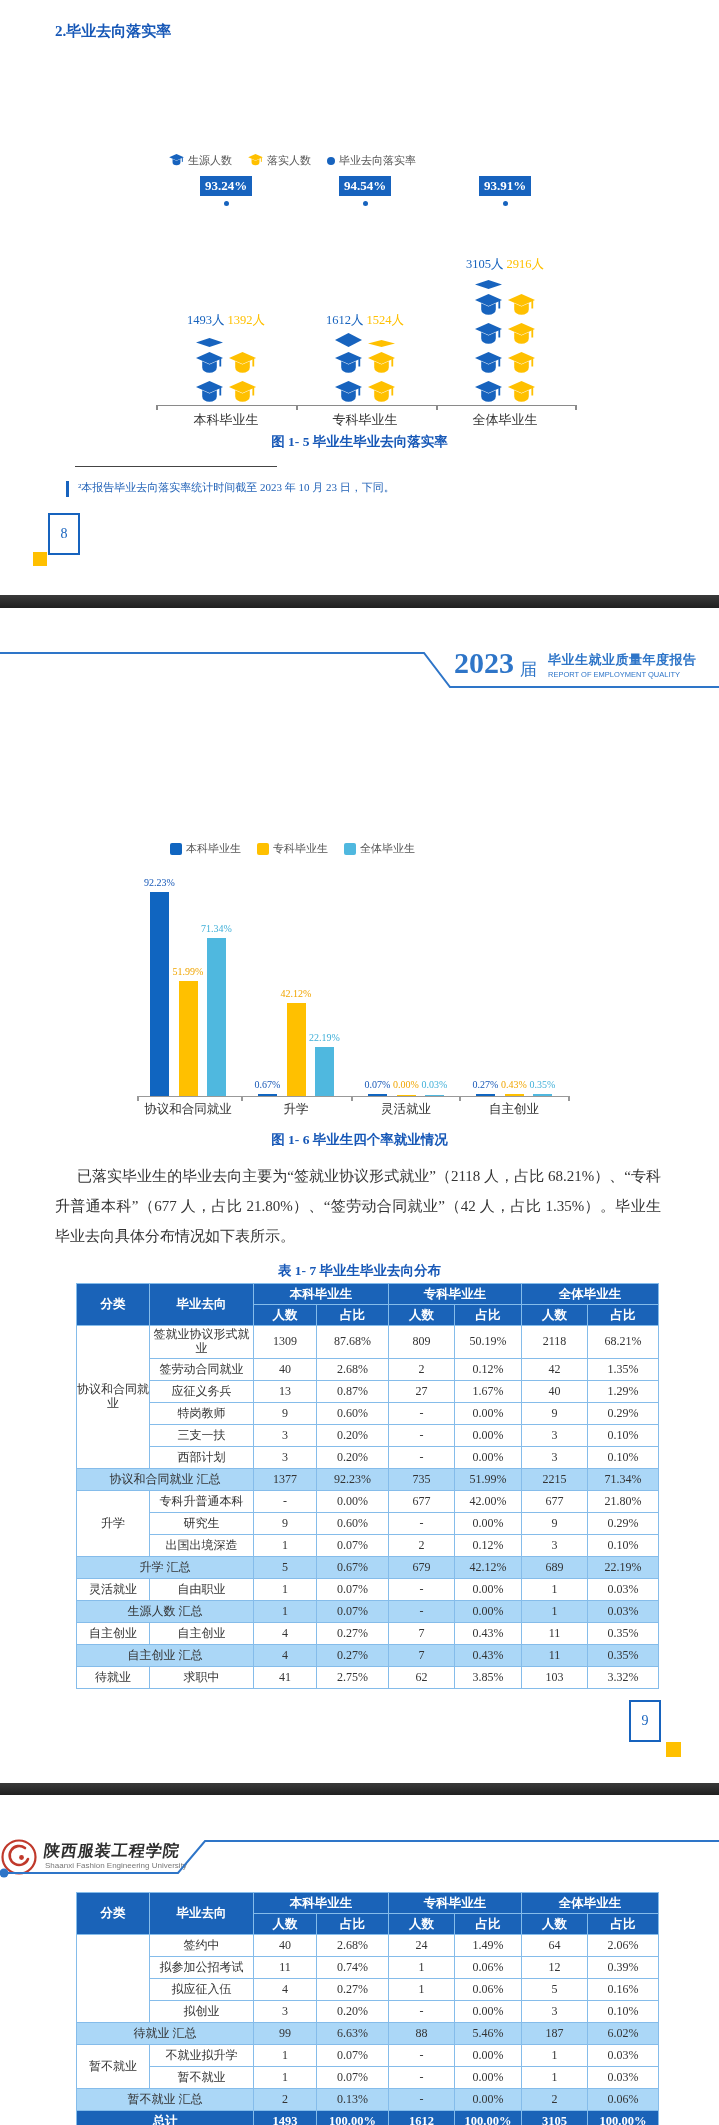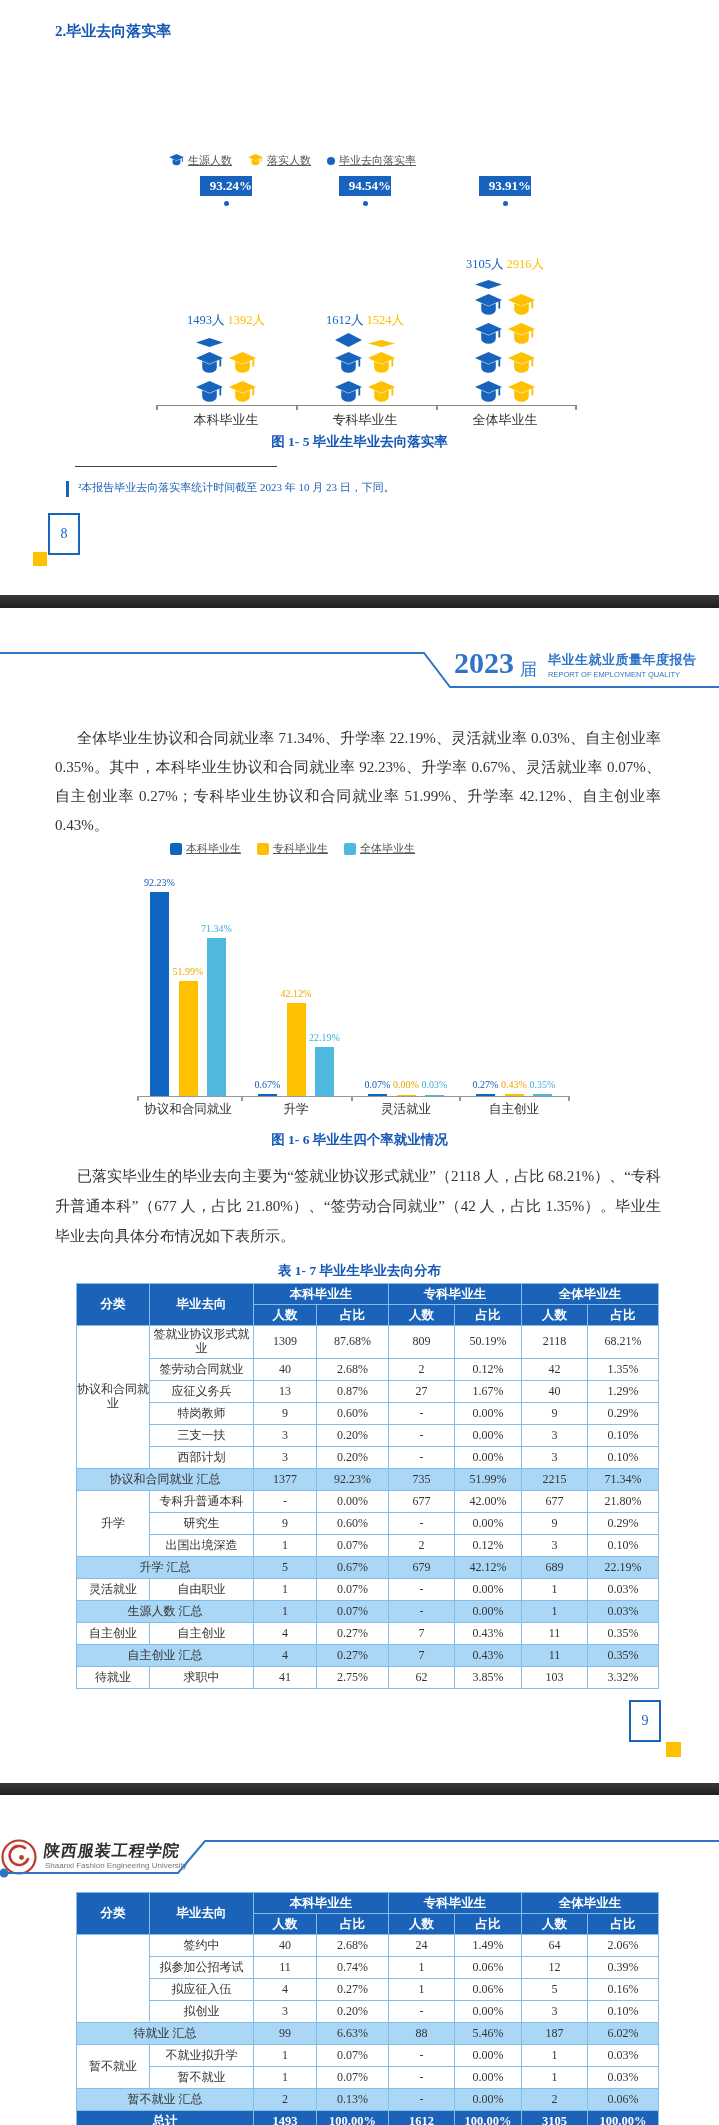--- a/index.html
+++ b/index.html
@@ -4,26 +4,26 @@
 <style>
   html,body{margin:0;padding:0;background:#fff;}
   .page{position:relative;width:719px;height:2125px;background:#fff;overflow:hidden;
         font-family:"Liberation Serif",serif;color:#3a3a3a;}
   .abs{position:absolute;}
   
   #heading1{left:55px;top:22px;font-size:15px;font-weight:700;color:var(--accent);}
   .para{left:55px;width:606px;font-size:15px;line-height:31px;text-align:justify;text-indent:22px;color:#333;}
   #para1{top:50px;}
   .legend-row{left:0;width:585px;display:flex;justify-content:center;gap:16px;
-              font-size:11px;color:#555;align-items:flex-start;text-decoration:underline;}
+              font-size:11px;color:#555;align-items:flex-start;}
   #legend15{top:153px;}
   .lg-item{display:flex;align-items:center;gap:4px;}
   .lg-dot{width:8px;height:8px;border-radius:50%;background:var(--capblue);display:inline-block;}
   .rate-box{position:absolute;top:176px;width:52px;height:20px;margin-left:-26px;background:var(--capblue);
-            color:#fff;font-size:13px;font-weight:700;text-align:right;line-height:20px;}
+            color:#fff;font-size:13px;font-weight:700;text-align:center;line-height:20px;}
   .rate-dot{position:absolute;top:201px;width:5px;height:5px;margin-left:-2px;border-radius:50%;background:var(--capblue);}
   .grp-label{position:absolute;width:160px;margin-left:-80px;text-align:center;font-size:12.5px;white-space:nowrap;}
   .grp-label .src{color:var(--capblue);}
   .grp-label .lnd{color:var(--capyellow);}
   #axis15{left:156px;top:405px;width:419px;border-top:1.5px solid #8a8a8a;}
   .tick15{position:absolute;top:405px;width:1.5px;height:5px;background:#8a8a8a;}
   .cat15{position:absolute;top:411px;width:120px;margin-left:-60px;text-align:center;font-size:13px;color:#333;}
   .caption{left:0;width:719px;text-align:center;font-size:13.5px;font-weight:700;color:var(--accent);}
   #caption15{top:433px;}
   #fn-divider{left:75px;top:466px;width:202px;border-top:1px solid #444;}
@@ -278,21 +278,20 @@
   <div class="abs sep" id="sep1"></div>
 
   <svg class="abs" style="left:0;top:645px;" width="719" height="50">
     <polyline points="0,8 424,8 450,42 719,42" fill="none" stroke="#2E75C8" stroke-width="2"></polyline>
   </svg>
   <div class="abs" id="band-year">2023</div>
   <div class="abs" id="band-jie">届</div>
   <div class="abs" id="band-cn">毕业生就业质量年度报告</div>
   <div class="abs" id="band-en">REPORT OF EMPLOYMENT QUALITY</div>
 
-  <div class="abs para" id="para2">全体毕业生协议和合同就业率 71.34%、升学率 22.19%、灵活就业率 0.03%、自主创业率 0.35%。其中，本科毕业生协议和合同就业率 92.23%、升学率 0.67%、灵活就业率 0.07%、自主创业率 0.27%；专科毕业生协议和合同就业率 51.99%、升学率 42.12%、自主创业率 0.43%。</div>
 
   <div class="abs legend-row" id="legend16">
     <span class="lg-item">
       <span class="lg-sq" id="lgsq0" style="background: rgb(16, 101, 192);"></span>
       <span>本科毕业生</span>
     </span>
     <span class="lg-item">
       <span class="lg-sq" id="lgsq1" style="background: rgb(255, 192, 0);"></span>
       <span>专科毕业生</span>
     </span>

